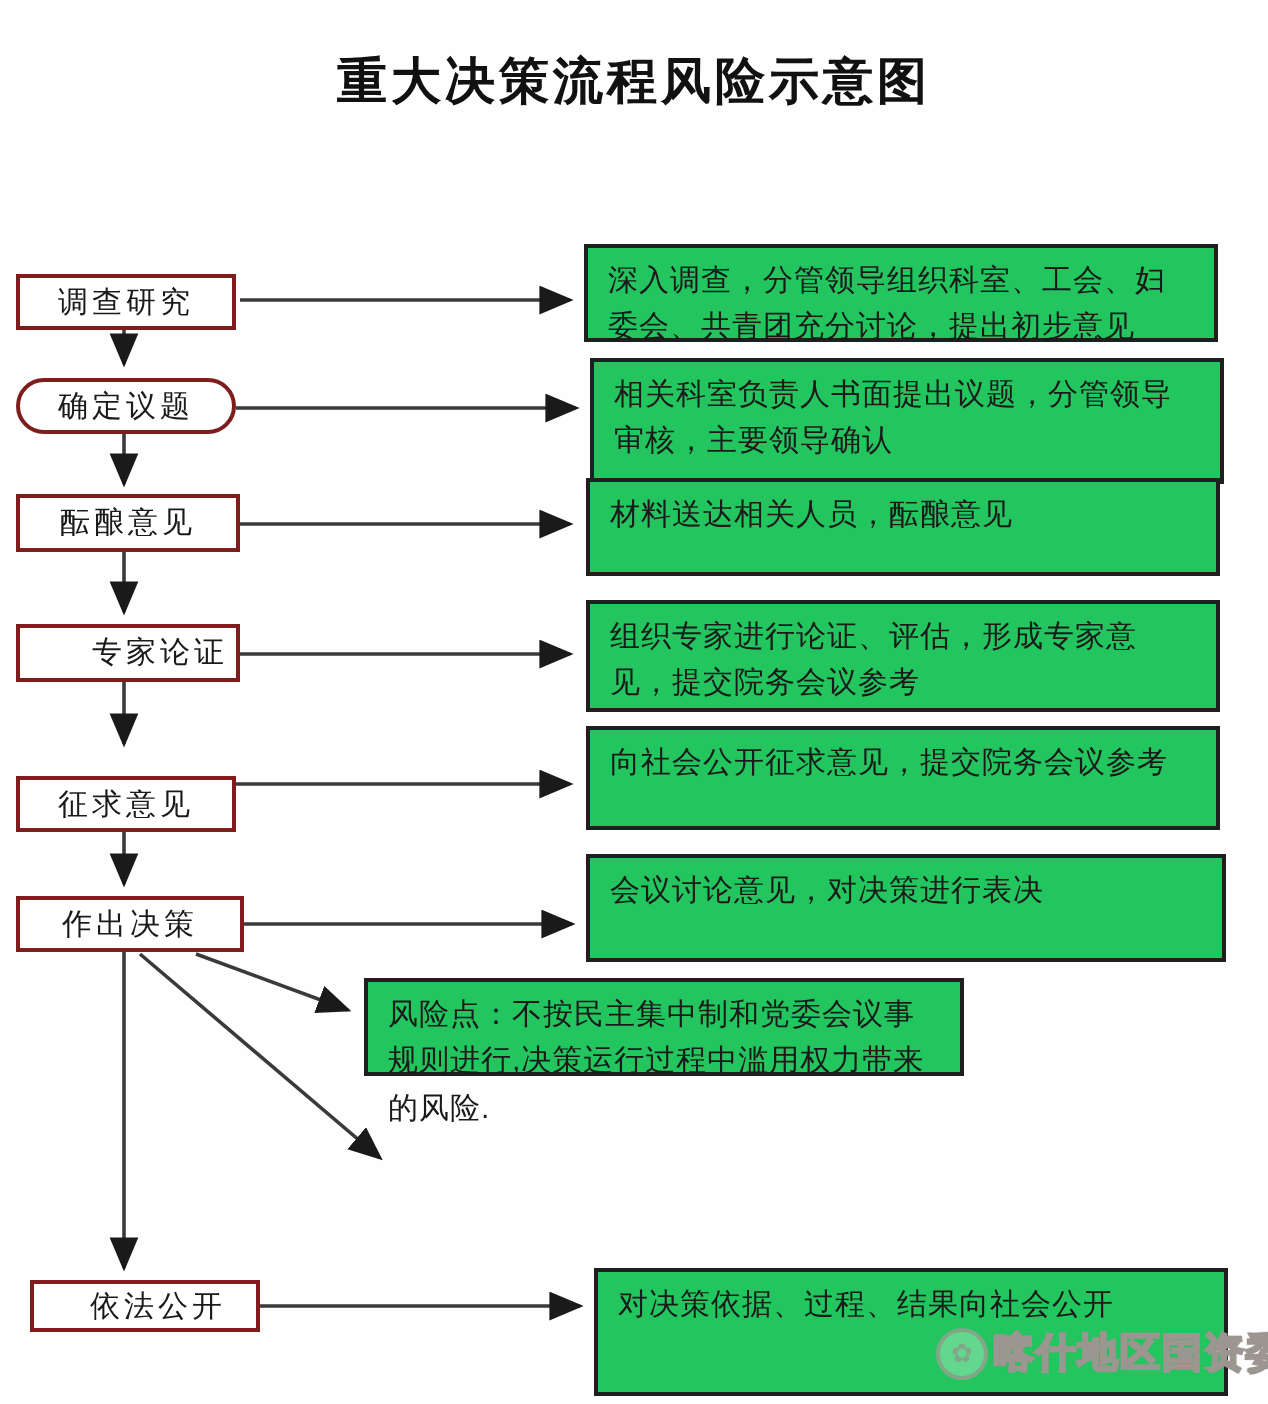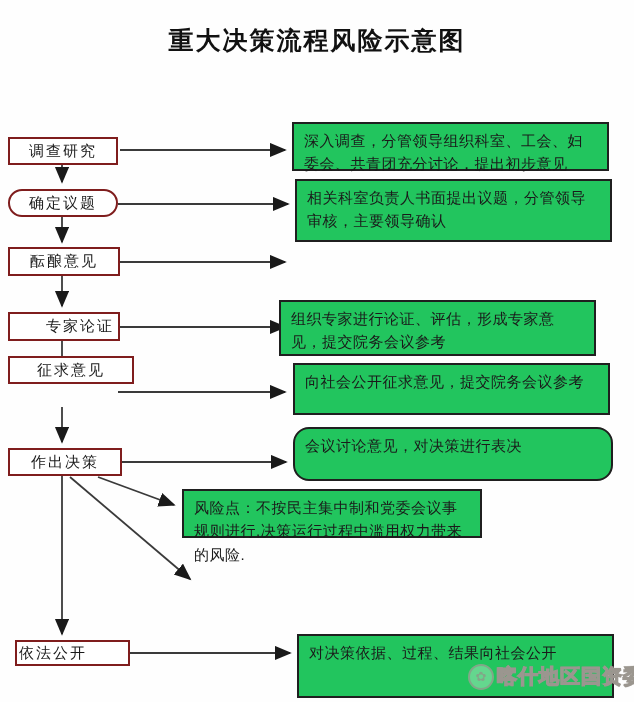--- a/index.html
+++ b/index.html
@@ -10,21 +10,21 @@
   .title{
     position:absolute;left:0;top:24px;width:100%;text-align:center;
     font-size:25px;font-weight:bold;letter-spacing:2px;color:#111;
   }
   .arrows{position:absolute;left:0;top:0;z-index:1;}
   .lbox{
     position:absolute;z-index:2;background:#ffffff;border:2px solid #7f1d1d;
     display:flex;align-items:center;justify-content:center;
     font-size:15px;letter-spacing:2px;box-sizing:border-box;
   }
-  .lbox.left-align{justify-content:flex-start;padding-left:2px;align-items:center;}
+  .lbox.left-align{justify-content:flex-start;padding-left:28px;align-items:center;}
   .rbox{
     position:absolute;z-index:2;background:#22c55e;border:2px solid #1f1f1f;
     padding:5px 10px;font-size:15px;line-height:1.55;box-sizing:border-box;
     letter-spacing:0.5px;
   }
   .watermark{
     position:absolute;z-index:3;left:468px;top:663px;display:flex;align-items:center;gap:3px;
     pointer-events:none;
   }
   .wm-logo{
@@ -80,43 +80,46 @@
   </div>
   <div class="lbox" style="left:8px;top:189px;width:110px;height:28px;border-radius:14px;">
     <span>确定议题</span>
   </div>
   <div class="lbox" style="left:8px;top:247px;width:112px;height:29px;font-family:Liberation Serif, serif;">
     <span>酝酿意见</span>
   </div>
   <div class="lbox" style="left:8px;top:312px;width:112px;height:29px;padding-left:32px;">
     <span>专家论证</span>
   </div>
-  <div class="lbox" style="left:8px;top:356px;width:126px;height:28px;">
+  <div class="lbox" style="left:8px;top:388px;width:110px;height:28px;">
     <span>征求意见</span>
   </div>
   <div class="lbox" style="left:8px;top:448px;width:114px;height:28px;">
     <span>作出决策</span>
   </div>
   <div class="lbox left-align" style="left:15px;top:640px;width:115px;height:26px;">
     <span>依法公开</span>
   </div>
 
   <div class="rbox" style="left:292px;top:122px;width:317px;height:49px;">
     <span>深入调查，分管领导组织科室、工会、妇委会、共青团充分讨论，提出初步意见</span>
   </div>
   <div class="rbox" style="left:295px;top:179px;width:317px;height:63px;">
     <span>相关科室负责人书面提出议题，分管领导审核，主要领导确认</span>
   </div>
-  <div class="rbox" style="left:279px;top:300px;width:317px;height:56px;">
+  <div class="rbox" style="left:293px;top:239px;width:317px;height:49px;">
+    <span>材料送达相关人员，酝酿意见</span>
+  </div>
+  <div class="rbox" style="left:293px;top:300px;width:317px;height:56px;">
     <span>组织专家进行论证、评估，形成专家意见，提交院务会议参考</span>
   </div>
   <div class="rbox" style="left:293px;top:363px;width:317px;height:52px;">
     <span>向社会公开征求意见，提交院务会议参考</span>
   </div>
-  <div class="rbox" style="left:293px;top:427px;width:320px;height:54px;border-radius:16px;">
+  <div class="rbox" style="left:293px;top:427px;width:320px;height:54px;">
     <span>会议讨论意见，对决策进行表决</span>
   </div>
 
   <div class="rbox" style="left:182px;top:489px;width:300px;height:49px;">
     <span>风险点：不按民主集中制和党委会议事规则进行,决策运行过程中滥用权力带来的风险.</span>
   </div>
 
   <div class="rbox" style="left:297px;top:634px;width:317px;height:64px;">
     <span>对决策依据、过程、结果向社会公开</span>
   </div>

